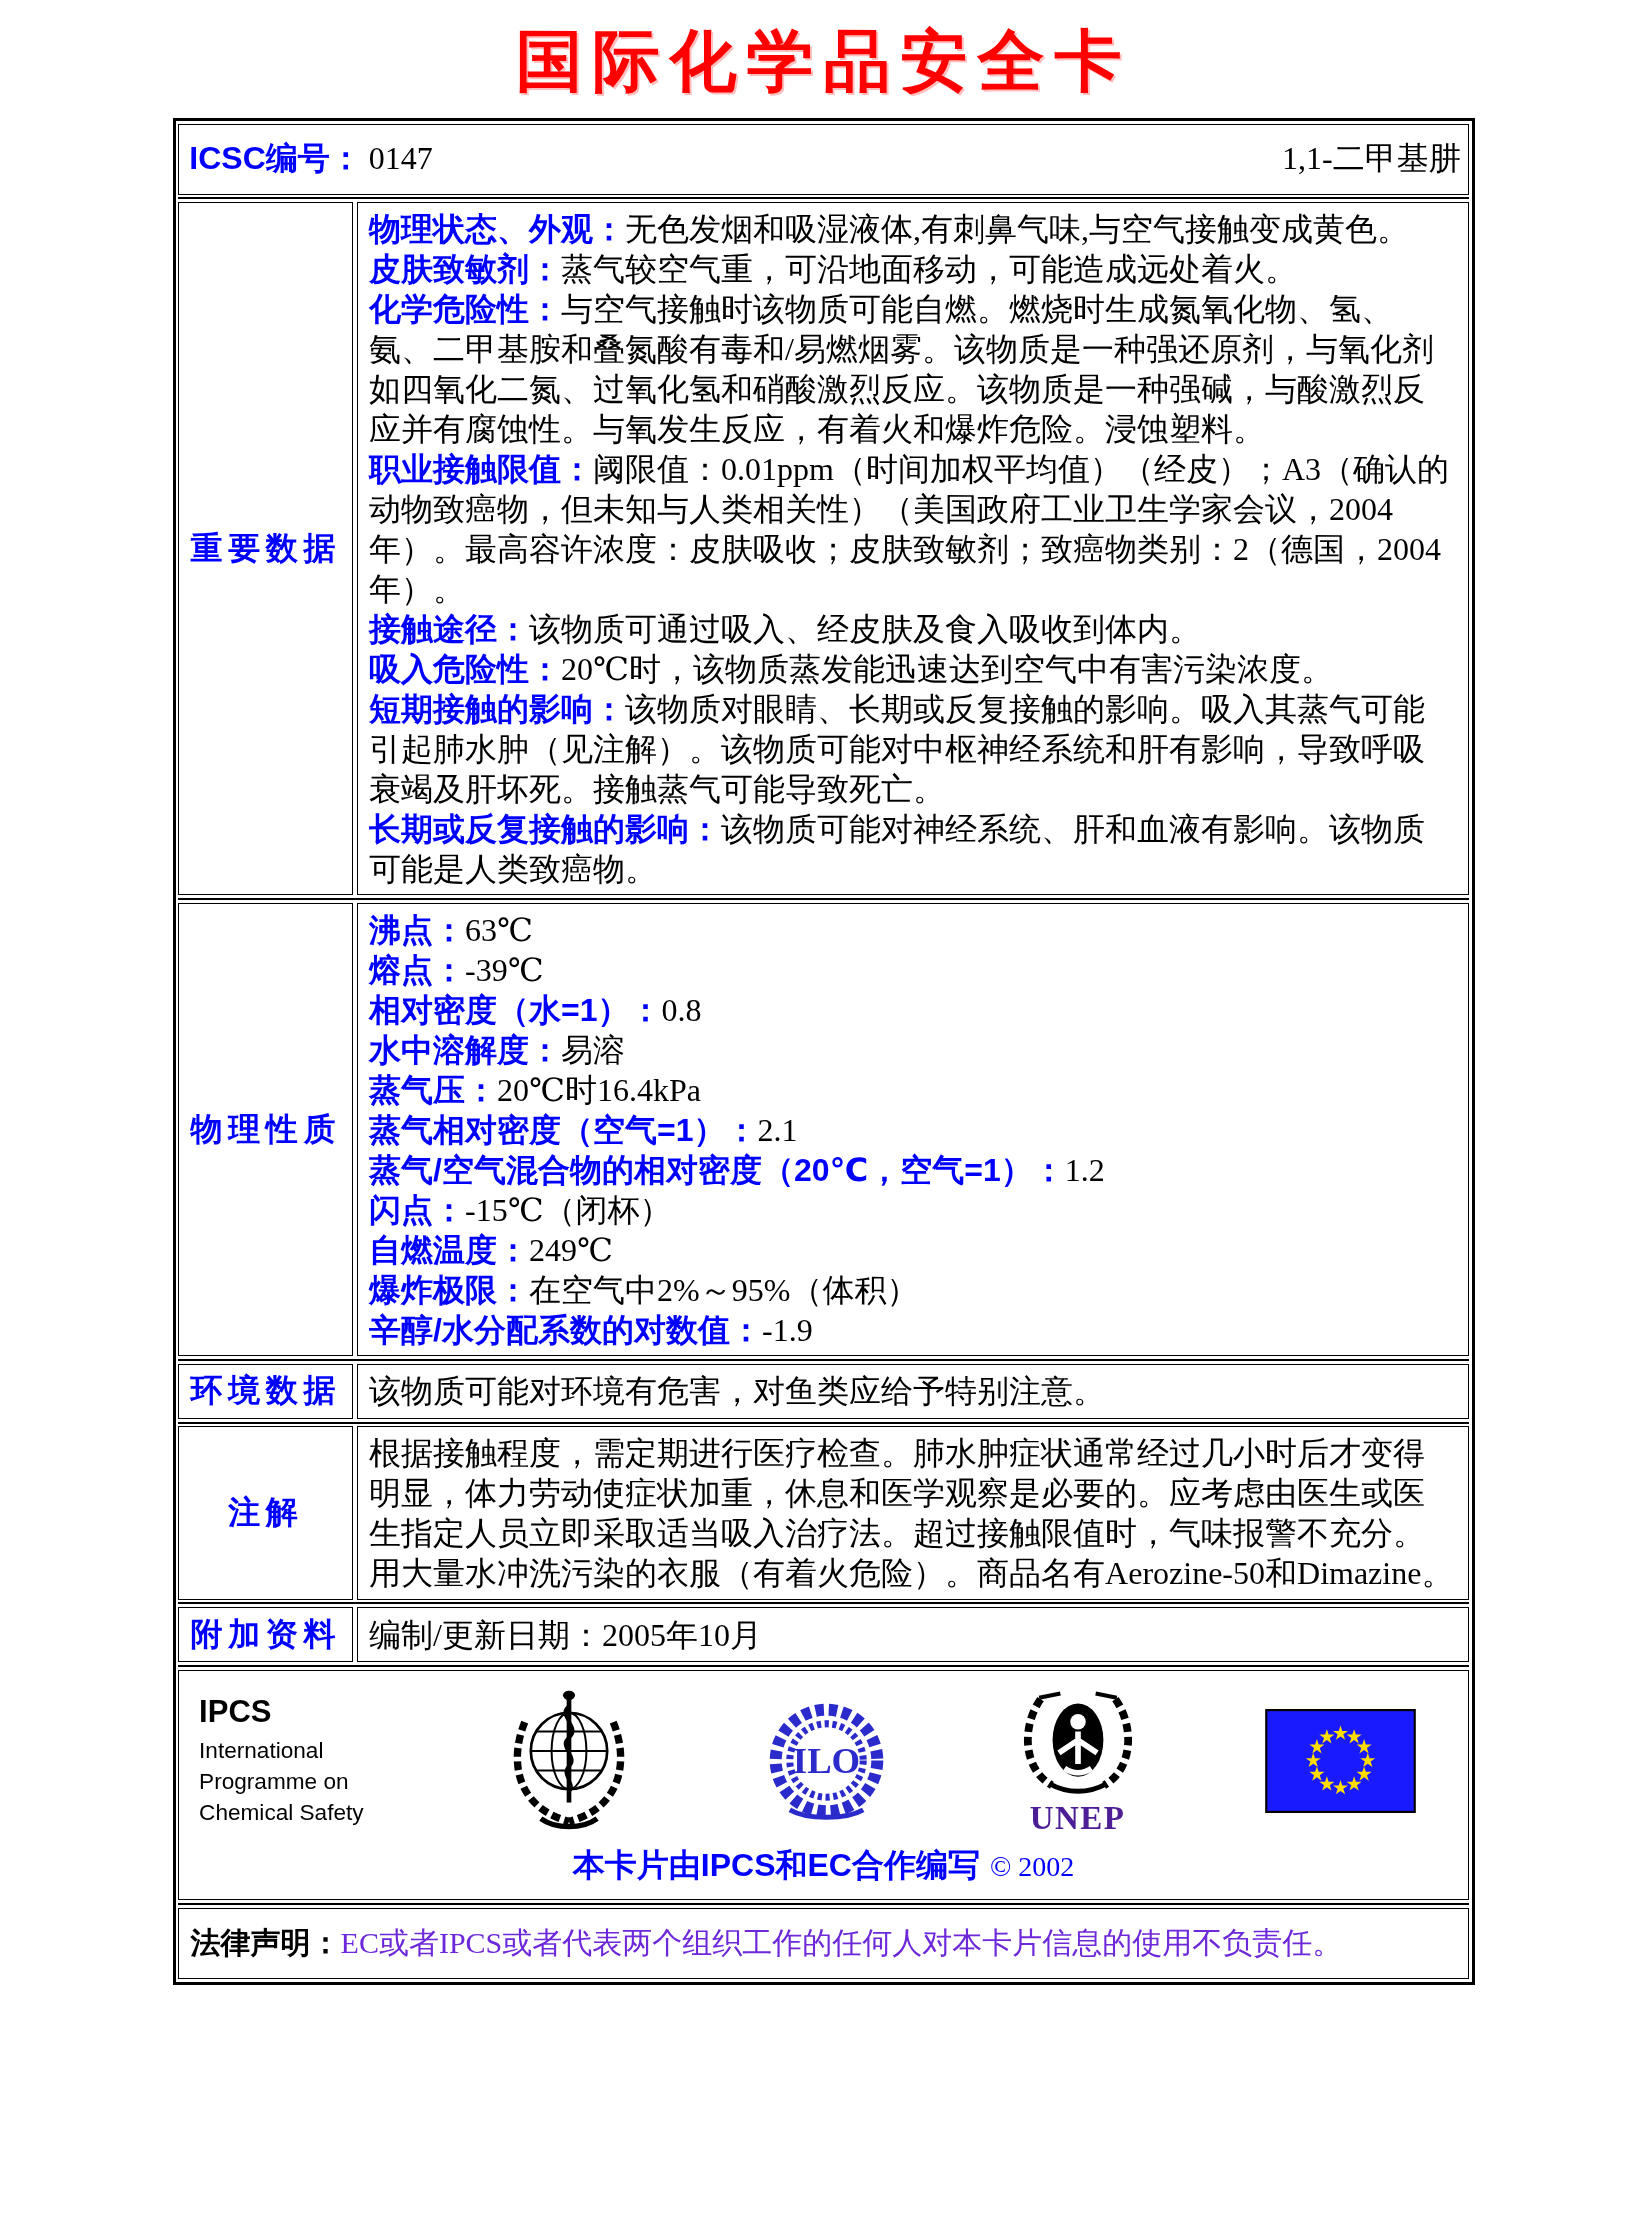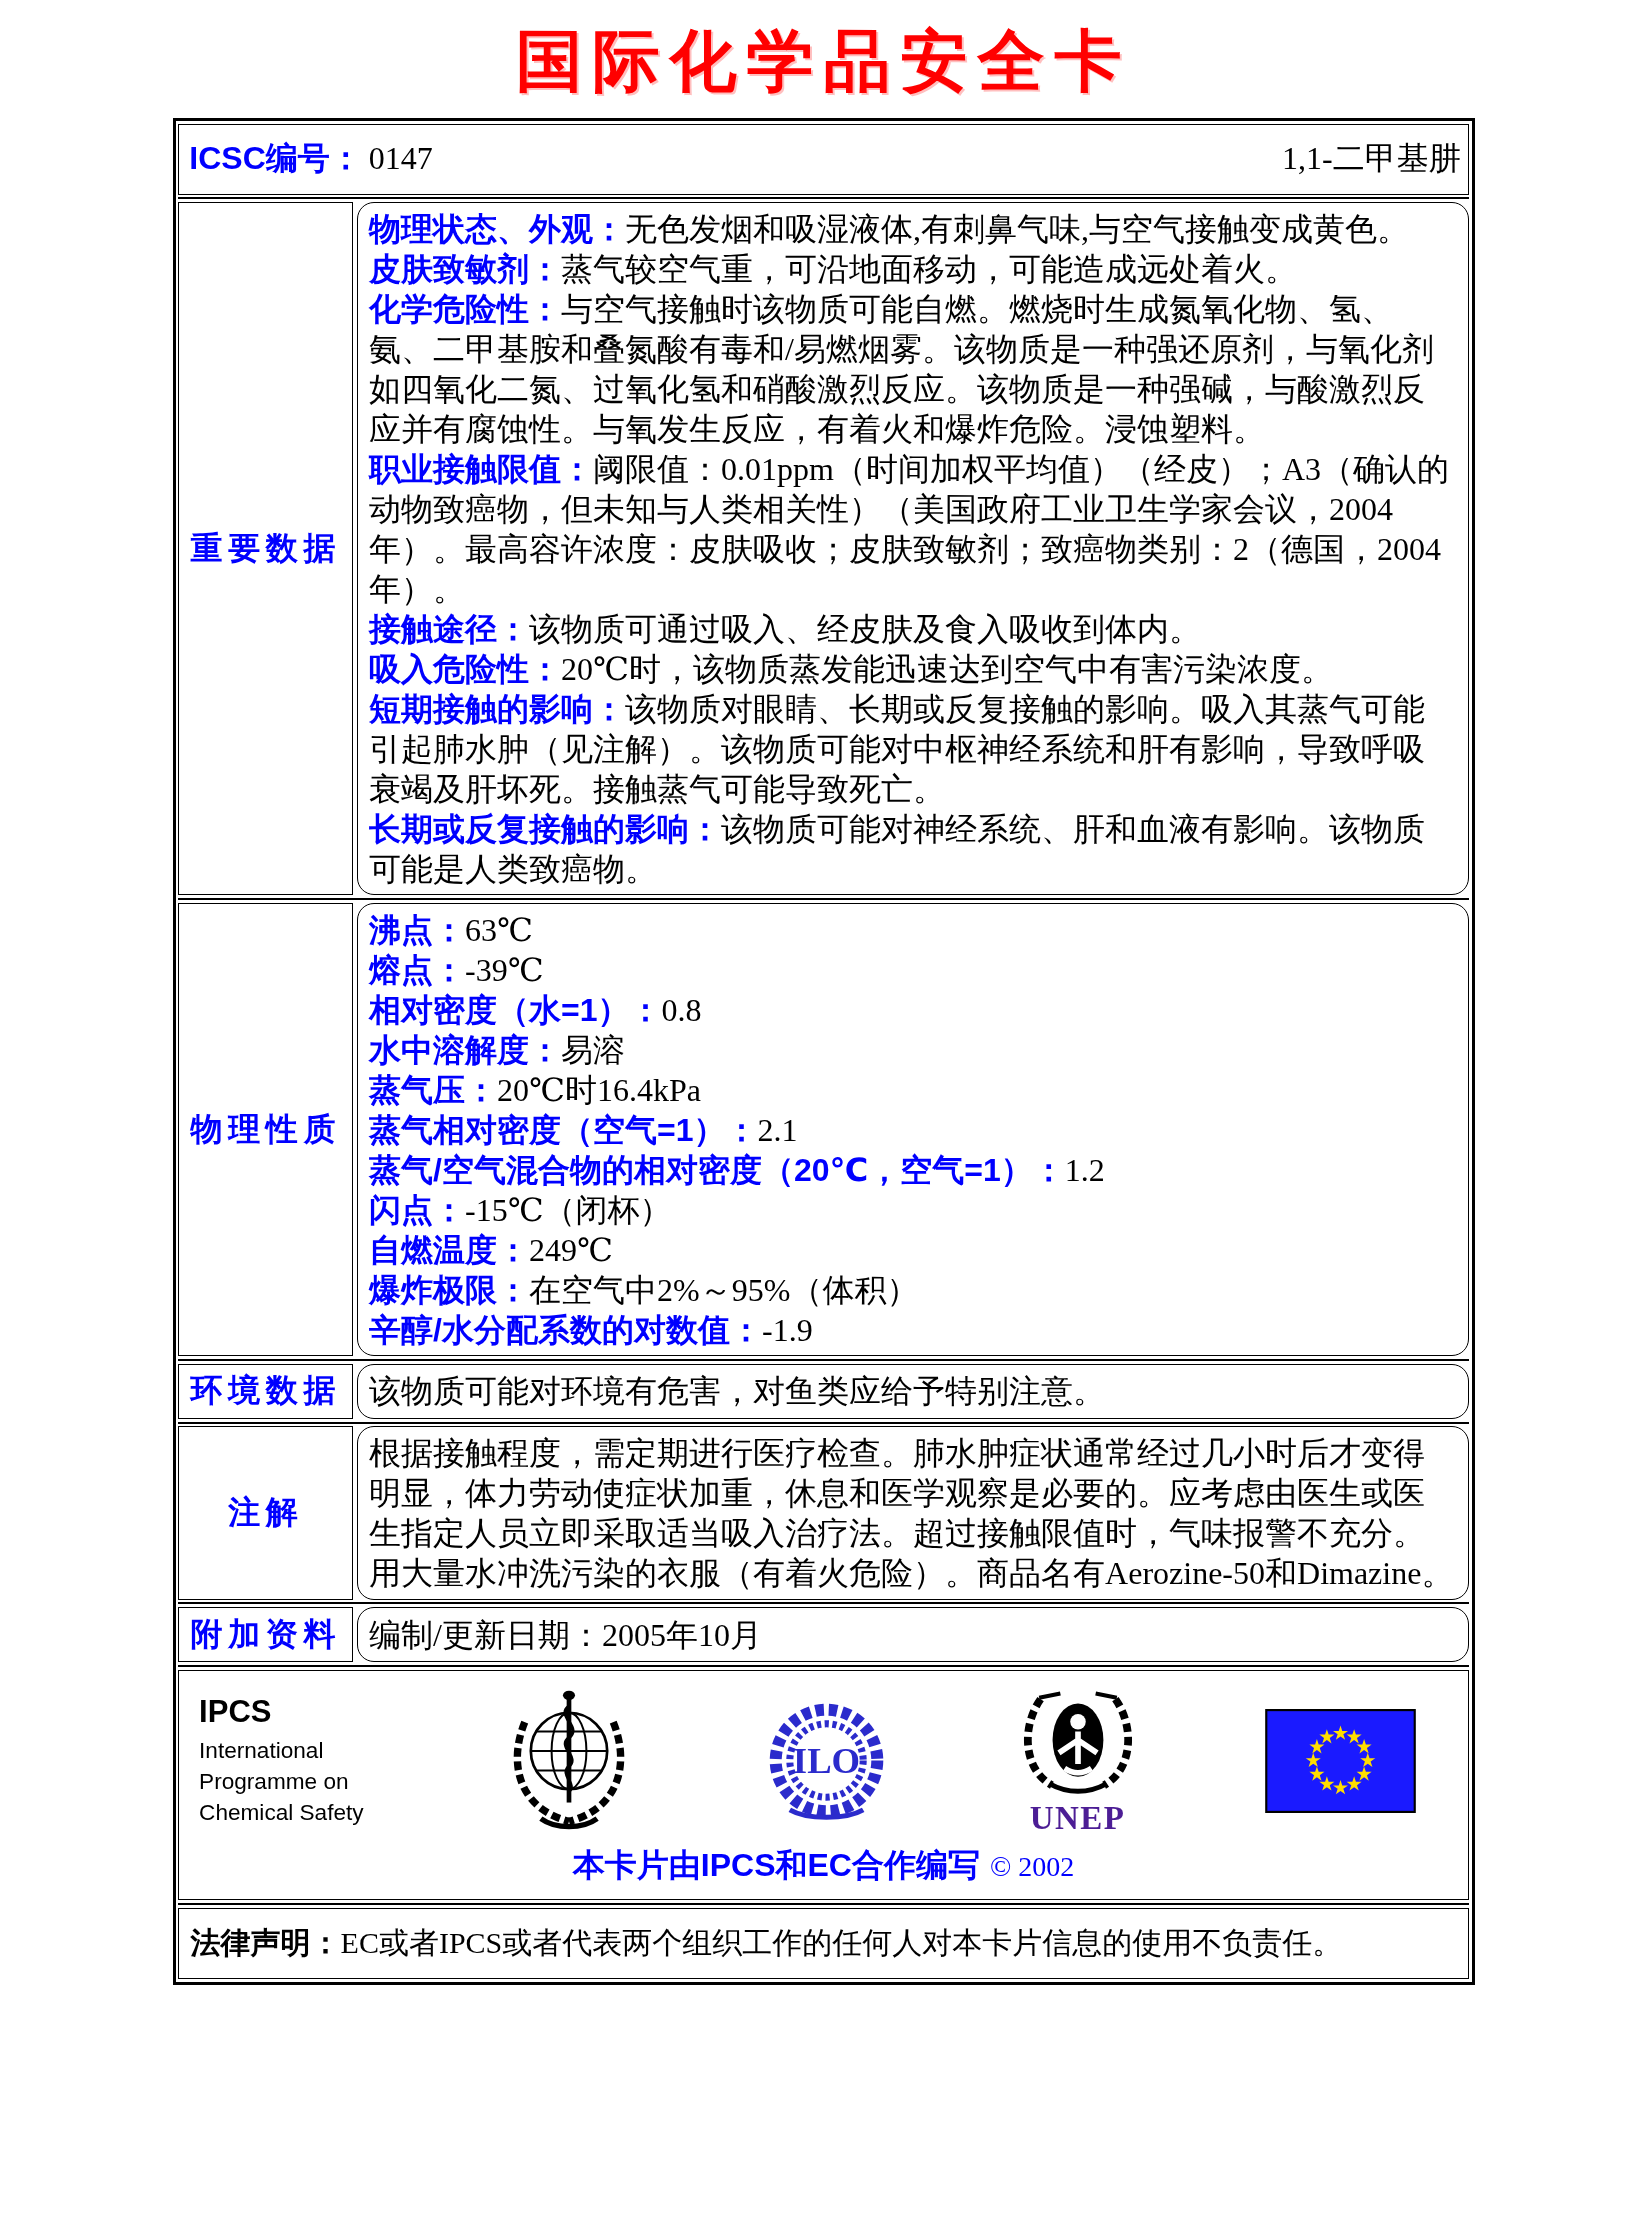--- a/index.html
+++ b/index.html
@@ -39,21 +39,21 @@
     align-items: center;
     justify-content: center;
     text-align: center;
     font-family: "Liberation Sans", "DejaVu Sans", sans-serif;
     font-weight: bold;
     font-size: 32px;
     letter-spacing: 5.6px;
     color: var(--label_blue, #0000ff);
     padding: 4.2px 1.4px;
   }
-  .content-cell { flex: 1 1 auto; padding: 5.6px 11.3px; font-size: 32px; line-height: 40px; border-radius: 17px; }
+  .content-cell { flex: 1 1 auto; padding: 5.6px 11.3px; font-size: 32px; line-height: 40px; }
   .full-cell { flex: 1 1 auto; }
 
   .header-cell {
     display: flex;
     justify-content: space-between;
     align-items: center;
     padding: 10px 7px 10px 10px;
     min-height: 71px;
     font-size: 32px;
   }
@@ -93,21 +93,21 @@
   .copyright-text { font-size: 28px; color: var(--label_blue, #0000ff); padding-left: 10px; }
 
   .legal-cell { display: flex; align-items: center; min-height: 71px; padding: 10px 11.3px; }
   .legal-label {
     font-family: "Liberation Sans", "DejaVu Sans", sans-serif;
     font-weight: bold;
     font-size: 30px;
     color: #000;
     white-space: nowrap;
   }
-  .legal-text { font-size: 30px; color: #000000; }
+  .legal-text { font-size: 30px; color: #6d28d9; }
 
   .logo { display: block; }
   .unep-wrap { text-align: center; }
 </style>
 </head>
 <body>
 
 <div class="page">
 
   <div class="title">国际化学品安全卡</div>

